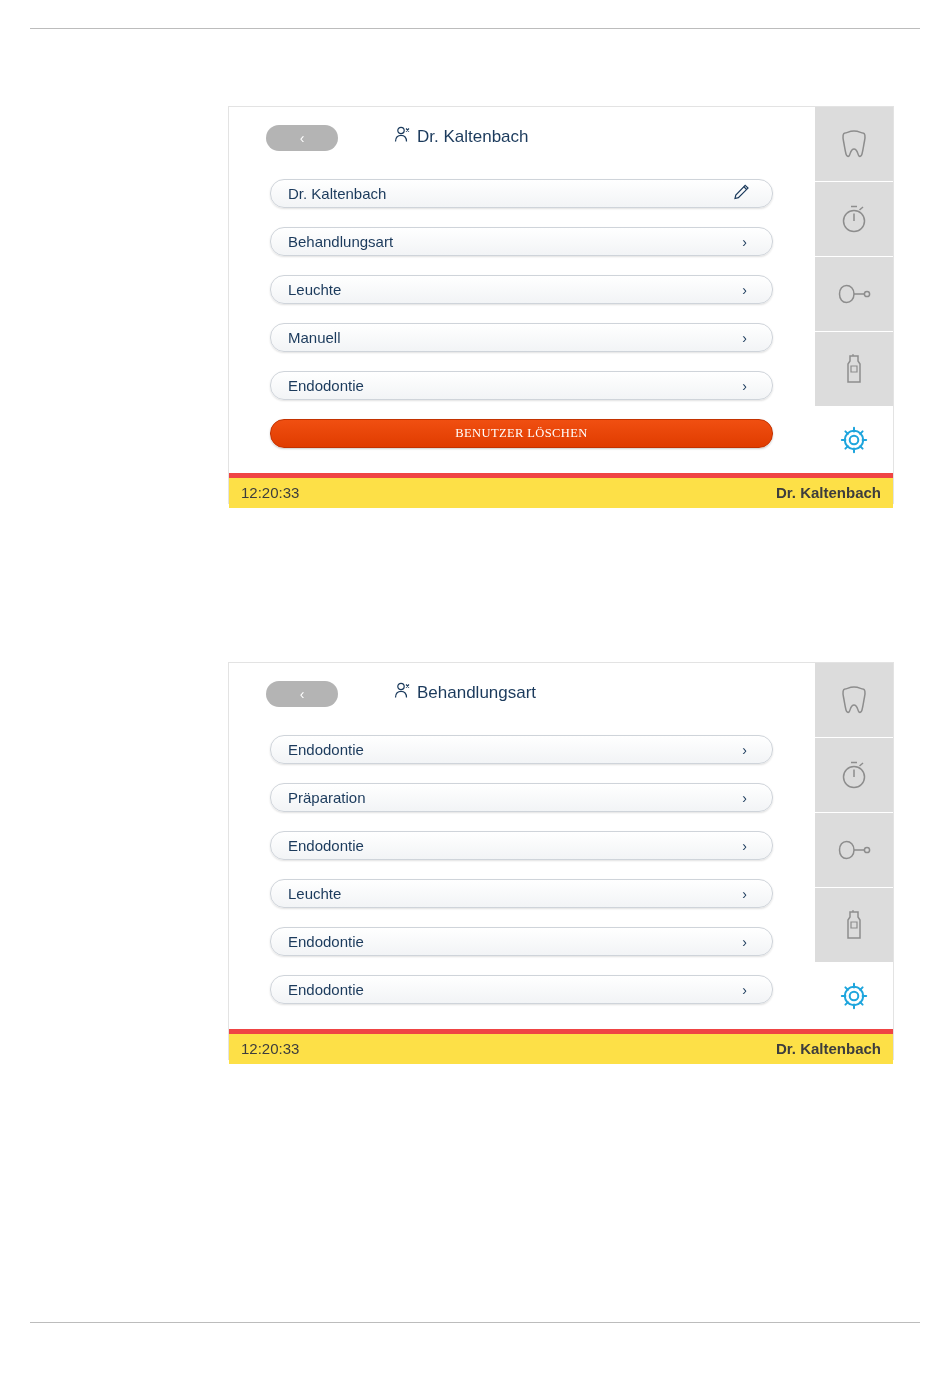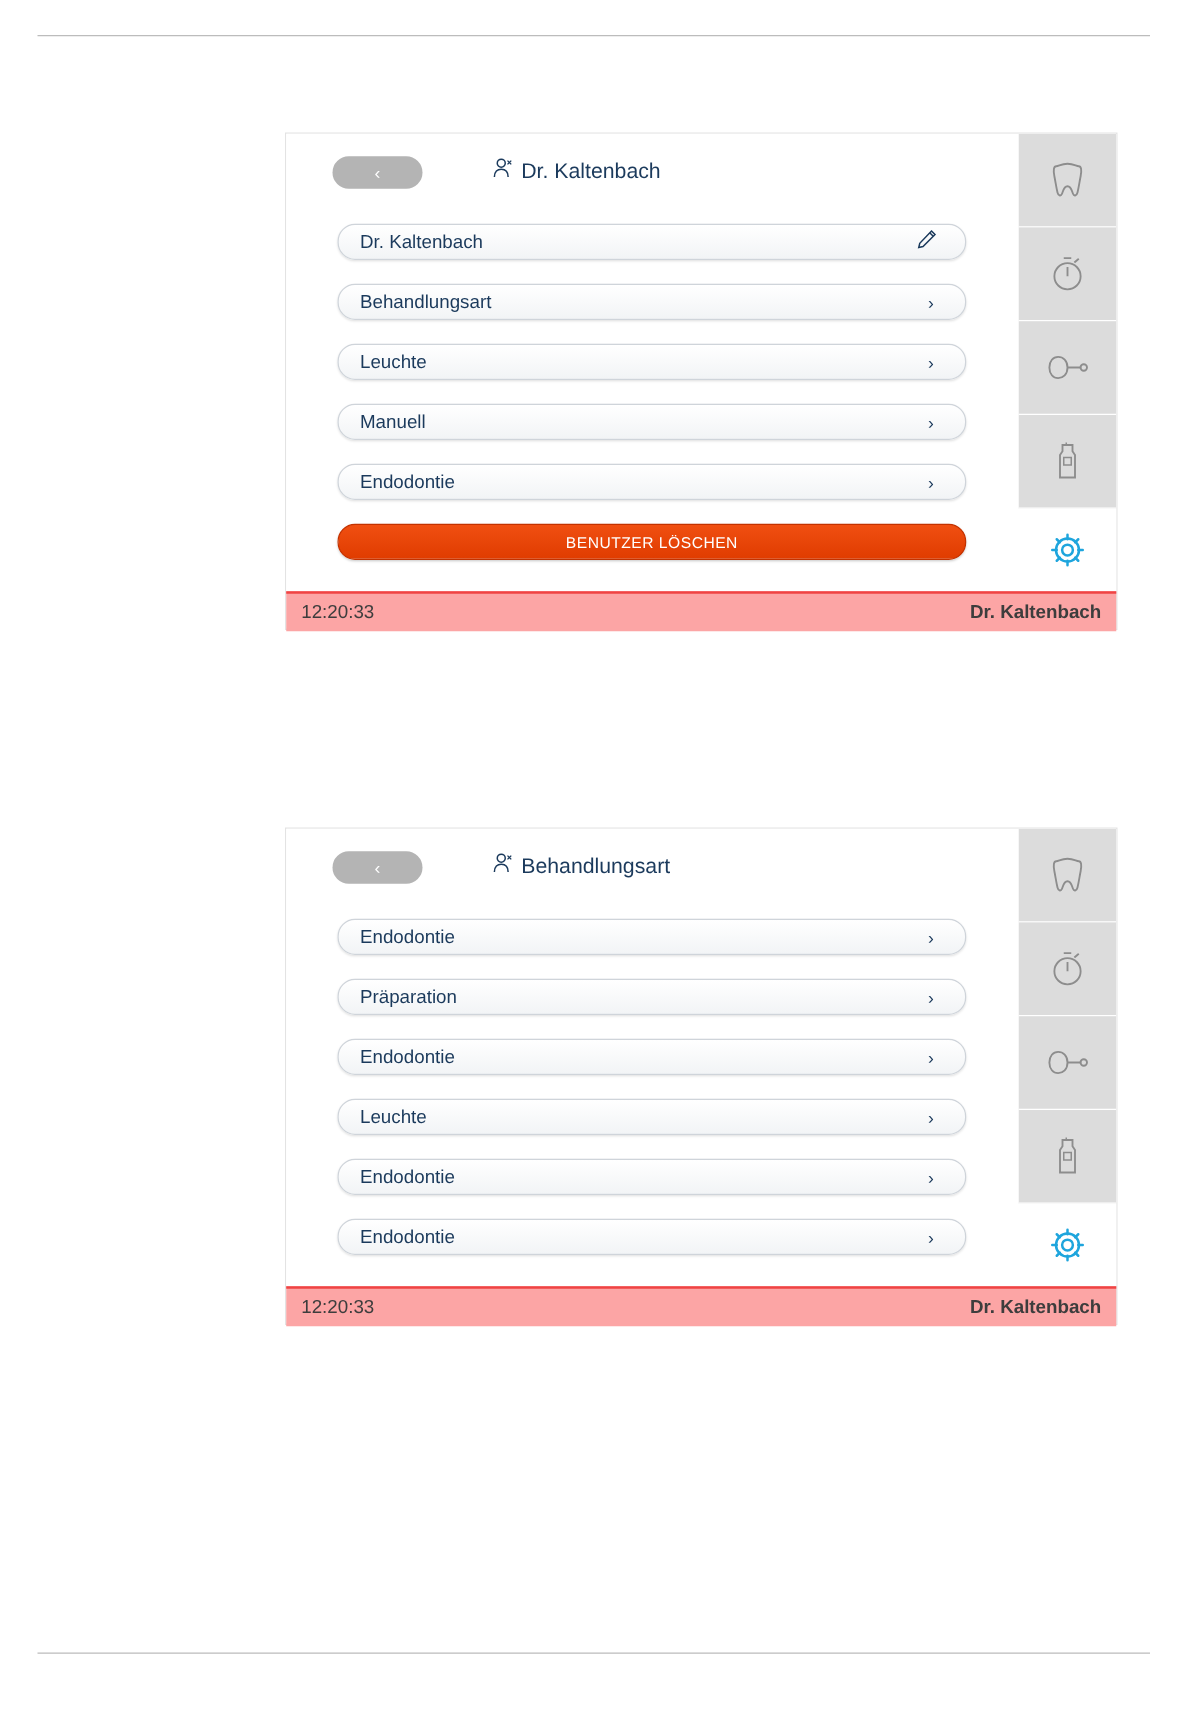--- a/index.html
+++ b/index.html
@@ -142,35 +142,36 @@
     position: absolute;
     right: 22px;
     top: 50%;
     transform: translateY(-50%);
   }
   .row.danger {
     border: 1px solid #c33200;
     background: linear-gradient(180deg, #f04f11 0%, #e03c00 100%);
     justify-content: center;
     box-shadow: 0 1px 2px rgba(0,0,0,0.2);
+    font-family: Liberation Serif, serif;
   }
   .row.danger .label {
     margin-left: 0;
     color: #ffffff;
     font-size: 12.5px;
     letter-spacing: 0.4px;
   }
 
   
   .statusbar {
     position: relative;
     width: 664px;
     height: 30px;
-    background: #fca5a5;
-    border-top: 2px solid #ef4444;
+    background: #fde047;
+    border-top: 5px solid #ef4444;
   }
   .statusbar .time {
     position: absolute;
     left: 12px;
     top: 6px;
     font-size: 15px;
     color: #3d3d3d;
   }
   .statusbar .user {
     position: absolute;

